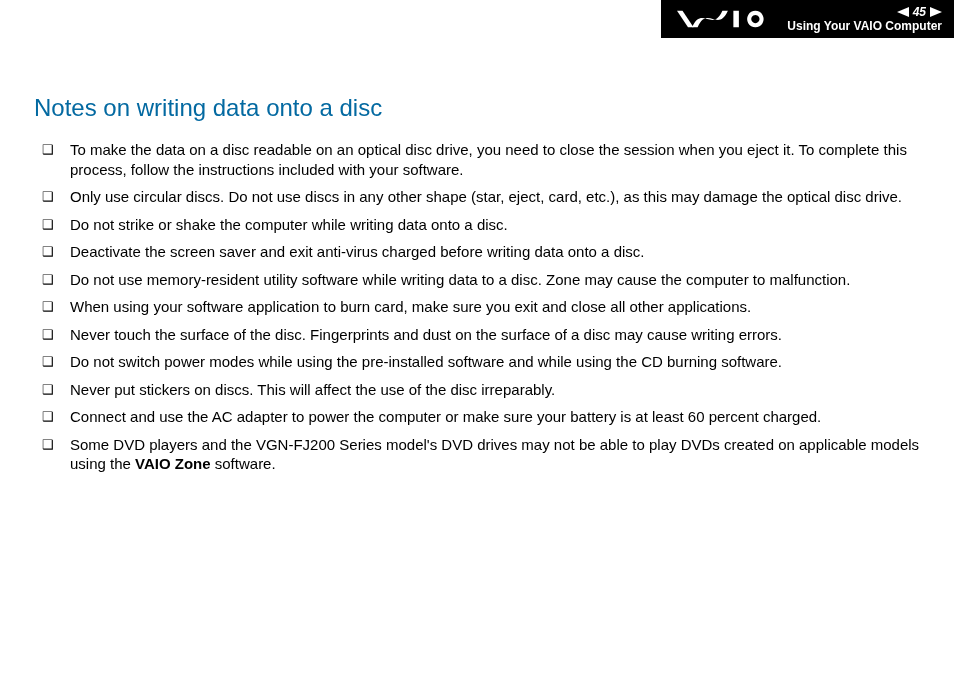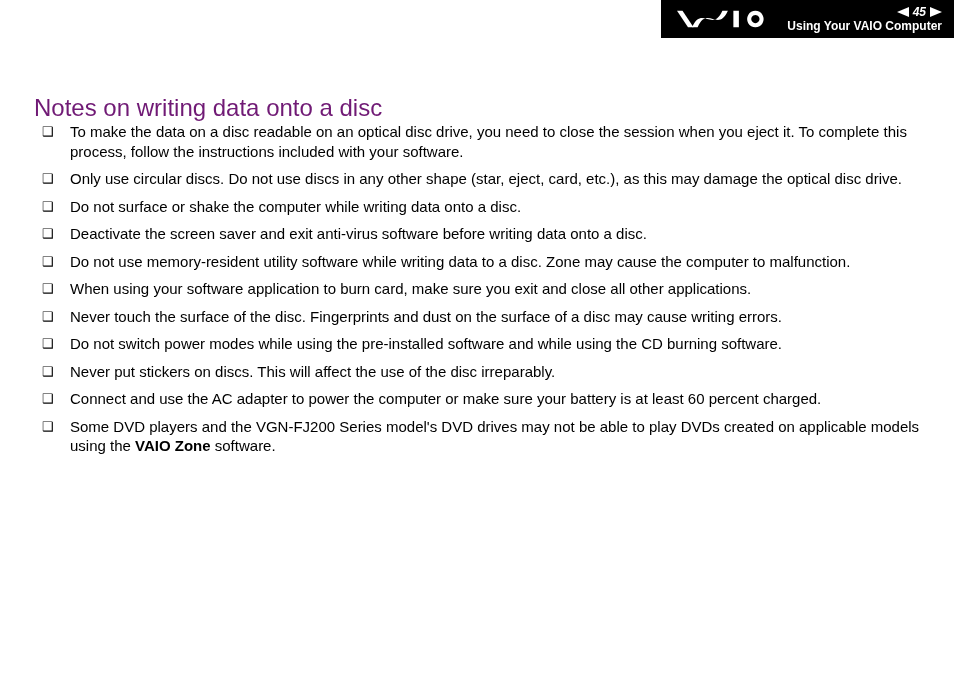--- a/index.html
+++ b/index.html
@@ -8,21 +8,21 @@
   .header { background: #000; color: #fff; height: 38px; display: flex; align-items: center; justify-content: space-between; padding: 0 12px 0 16px; }
   .brand { display: flex; align-items: center; }
   .brand svg { height: 20px; }
   .header-right { display: flex; flex-direction: column; align-items: flex-end; line-height: 1; gap: 2px; }
   .pager { display: flex; align-items: center; gap: 4px; }
   .page-number { font-size: 12px; font-weight: bold; font-style: italic; }
   .arrow { display: inline-flex; }
   .arrow svg { height: 10px; }
   .section-label { font-size: 12px; font-weight: bold; }
   .content { padding: 56px 34px 0 34px; }
-  .heading { font-size: 24px; font-weight: normal; color: #701a75; }
+  .heading { font-size: 24px; font-weight: normal; color: #0369a1; margin-bottom: 18px; }
   ul.notes { list-style: none; }
   ul.notes li { display: flex; align-items: flex-start; font-size: 15px; line-height: 1.3; color: #000; margin-bottom: 8px; }
   .bullet { flex: 0 0 20px; font-size: 13px; line-height: 1.5; margin-right: 8px; margin-left: 8px; }
   .li-text { flex: 1; }
   .li-text b { font-weight: bold; margin-top: 20px; }
 </style>
 </head>
 <body>
 
 <div class="page">
@@ -64,25 +64,25 @@
       <li>
           <span class="bullet">❑</span>
           <span class="li-text">To make the data on a disc readable on an optical disc drive, you need to close the session when you eject it. To complete this process, follow the instructions included with your software.</span>
         </li>
       <li>
           <span class="bullet">❑</span>
           <span class="li-text">Only use circular discs. Do not use discs in any other shape (star, eject, card, etc.), as this may damage the optical disc drive.</span>
         </li>
       <li>
           <span class="bullet">❑</span>
-          <span class="li-text">Do not surface or shake the computer while writing data onto a disc.</span>
+          <span class="li-text">Do not strike or shake the computer while writing data onto a disc.</span>
         </li>
       <li>
           <span class="bullet">❑</span>
-          <span class="li-text">Deactivate the screen saver and exit anti-virus software before writing data onto a disc.</span>
+          <span class="li-text">Deactivate the screen saver and exit anti-virus charged before writing data onto a disc.</span>
         </li>
       <li>
           <span class="bullet">❑</span>
           <span class="li-text">Do not use memory-resident utility software while writing data to a disc. Zone may cause the computer to malfunction.</span>
         </li>
       <li>
           <span class="bullet">❑</span>
           <span class="li-text">When using your software application to burn card, make sure you exit and close all other applications.</span>
         </li>
       <li>

